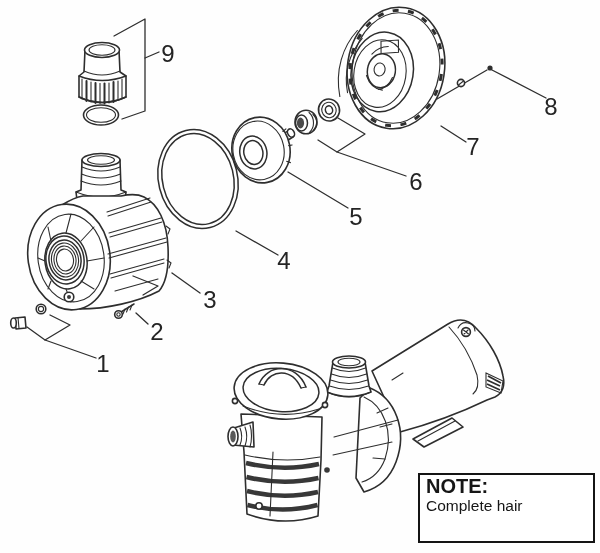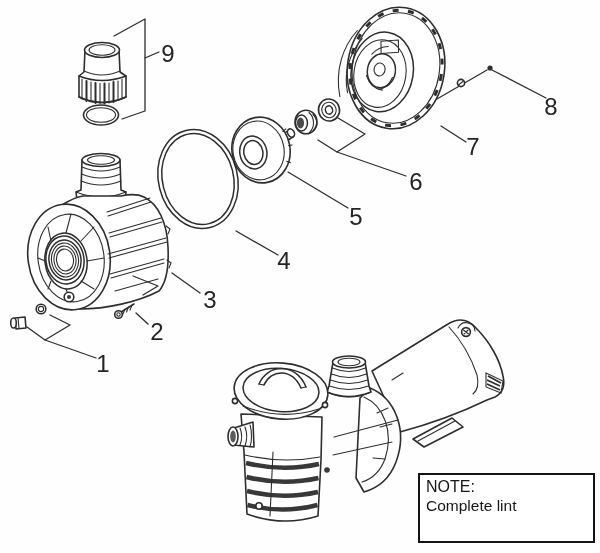--- a/index.html
+++ b/index.html
@@ -11,21 +11,21 @@
   svg .ln{fill:none;stroke:#2e2e2e;stroke-width:1.5;stroke-linecap:round;stroke-linejoin:round;}
   svg .ln2{fill:none;stroke:#2e2e2e;stroke-width:1.1;stroke-linecap:round;}
   svg .wfill{fill:#ffffff;stroke:#2e2e2e;stroke-width:1.6;stroke-linejoin:round;}
   svg .leader{fill:none;stroke:#2e2e2e;stroke-width:1.3;stroke-linecap:round;stroke-linejoin:round;}
   svg text.callout{font-family:"Liberation Sans", sans-serif;font-size:24px;fill:#242424;text-anchor:middle;}
   .note-box{
     position:absolute;left:418px;top:473px;width:177px;height:70px;
     border:2px solid #141414;background:#fff;box-sizing:border-box;
     padding:2px 5px 0 6px;color:#161616;
   }
-  .note-title{font-weight:normal;font-size:16px;line-height:19px;}
+  .note-title{font-weight:bold;font-size:20px;line-height:19px;}
   .note-line{font-size:15.5px;line-height:19px;white-space:nowrap;}
 </style>
 </head>
 <body>
 
 <div class="stage">
 <svg width="600" height="553" viewBox="0 0 600 553">
 
   <g>
     <path class="wfill" d="M85,50 L84,72 L79,76 L79,97 Q102,108 126,97 L126,76 L120,72 L119,50 Z"></path>
@@ -255,15 +255,15 @@
       <path class="ln2" d="M259,384 L264,385 M306,387 L301,388"></path>
       <circle class="wfill" cx="235" cy="401" r="2.6" stroke-width="1.1"></circle>
       <circle class="wfill" cx="325" cy="405" r="2.6" stroke-width="1.1"></circle>
     </g>
   </g>
 
 </svg>
 
 <div class="note-box">
   <div class="note-title">NOTE:</div>
-  <div class="note-line">Complete lint</div>
+  <div class="note-line">Complete hair</div>
 </div>
 </div>
 
 </body></html>

